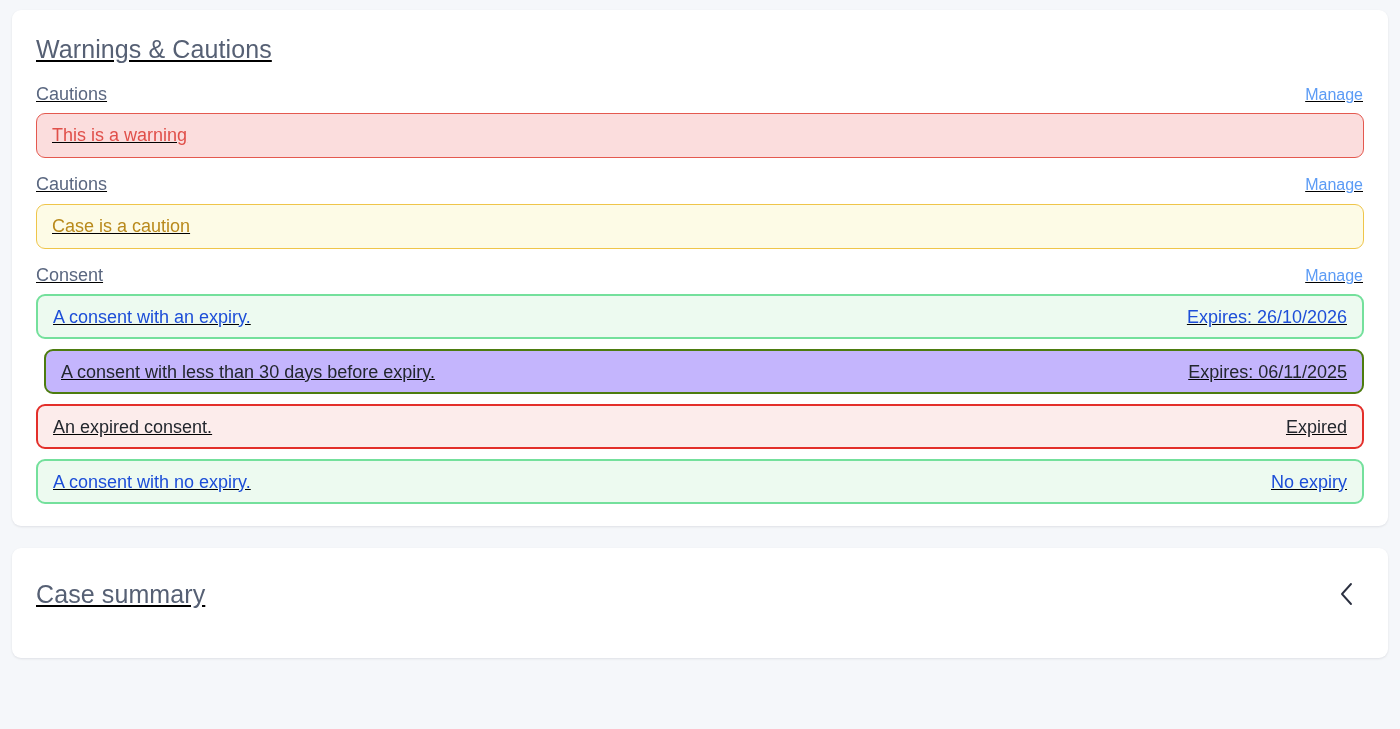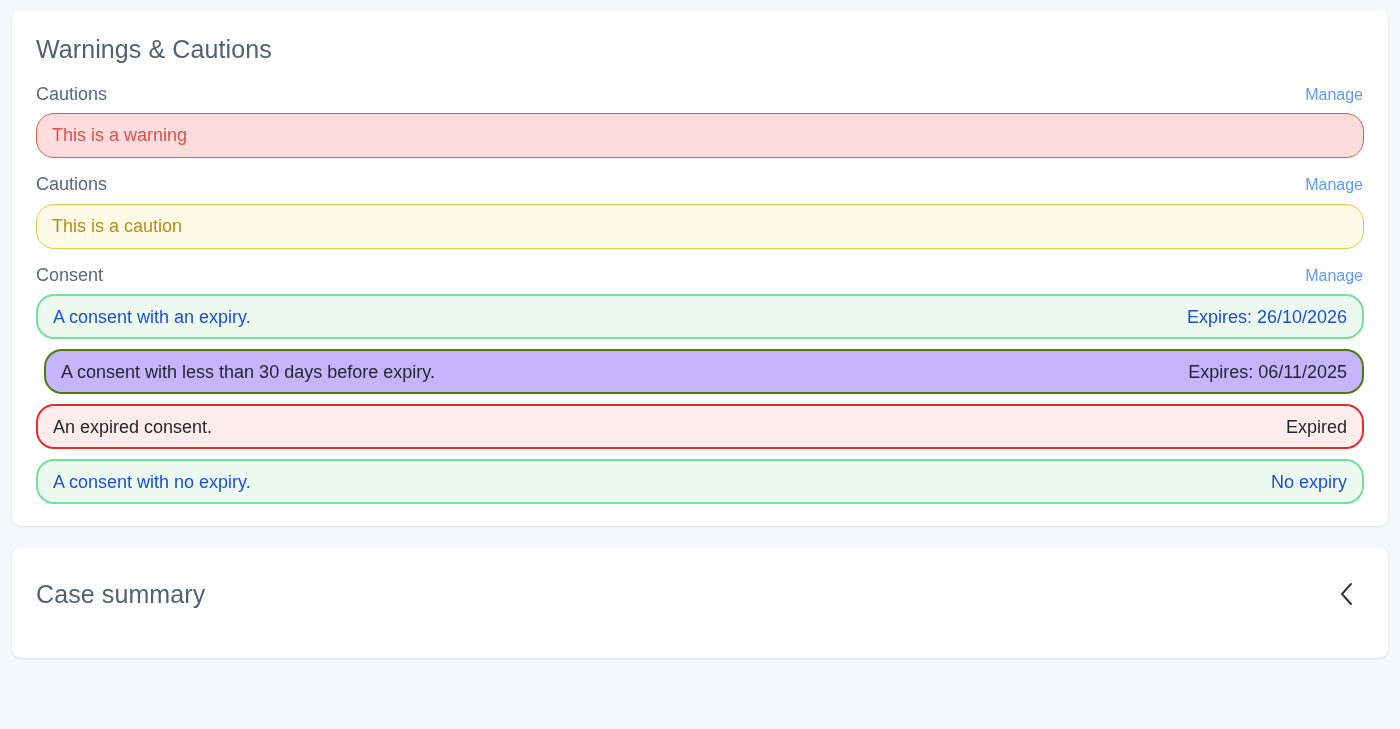--- a/index.html
+++ b/index.html
@@ -15,20 +15,21 @@
     background: #f5f7fa;
     font-family: "Liberation Sans", "DejaVu Sans", sans-serif;
     -webkit-font-smoothing: antialiased;
   }
 
   .page {
     position: relative;
     width: 1400px;
     height: 729px;
     padding: 10px 12px 0 12px;
+    text-decoration: underline;
   }
 
   
   .card {
     background: #ffffff;
     border-radius: 9px;
     box-shadow: 0 1px 3px rgba(16, 24, 40, 0.06),
                 0 1px 2px rgba(16, 24, 40, 0.04);
     padding: 26px 24px 22px 24px;
     margin-bottom: 22px;
@@ -65,21 +66,21 @@
     padding-right: 1px;
   }
 
   
   .pill {
     display: flex;
     align-items: center;
     justify-content: space-between;
     gap: 14px;
     min-height: 45px;
-    border-radius: 18px;
+    border-radius: 9px;
     padding: 9px 15px;
     font-size: 18px;
     line-height: 1.25;
     margin-bottom: 10px;
   }
   .pill:last-child { margin-bottom: 0; }
 
   .pill-text  { flex: 1 1 auto; text-align: left; }
   .pill-meta  { flex: 0 0 auto; text-align: left; white-space: nowrap; }
 
@@ -157,21 +158,21 @@
         <span class="pill-meta"></span>
       </div>
     </div>
 
     <div class="group">
       <div class="section-head">
         <span class="section-label">Cautions</span>
         <a class="manage-link">Manage</a>
       </div>
       <div class="pill caution">
-        <span class="pill-text">This is a caution</span>
+        <span class="pill-text">Case is a caution</span>
         <span class="pill-meta"></span>
       </div>
     </div>
 
     <div class="group">
       <div class="section-head">
         <span class="section-label">Consent</span>
         <a class="manage-link">Manage</a>
       </div>
 

